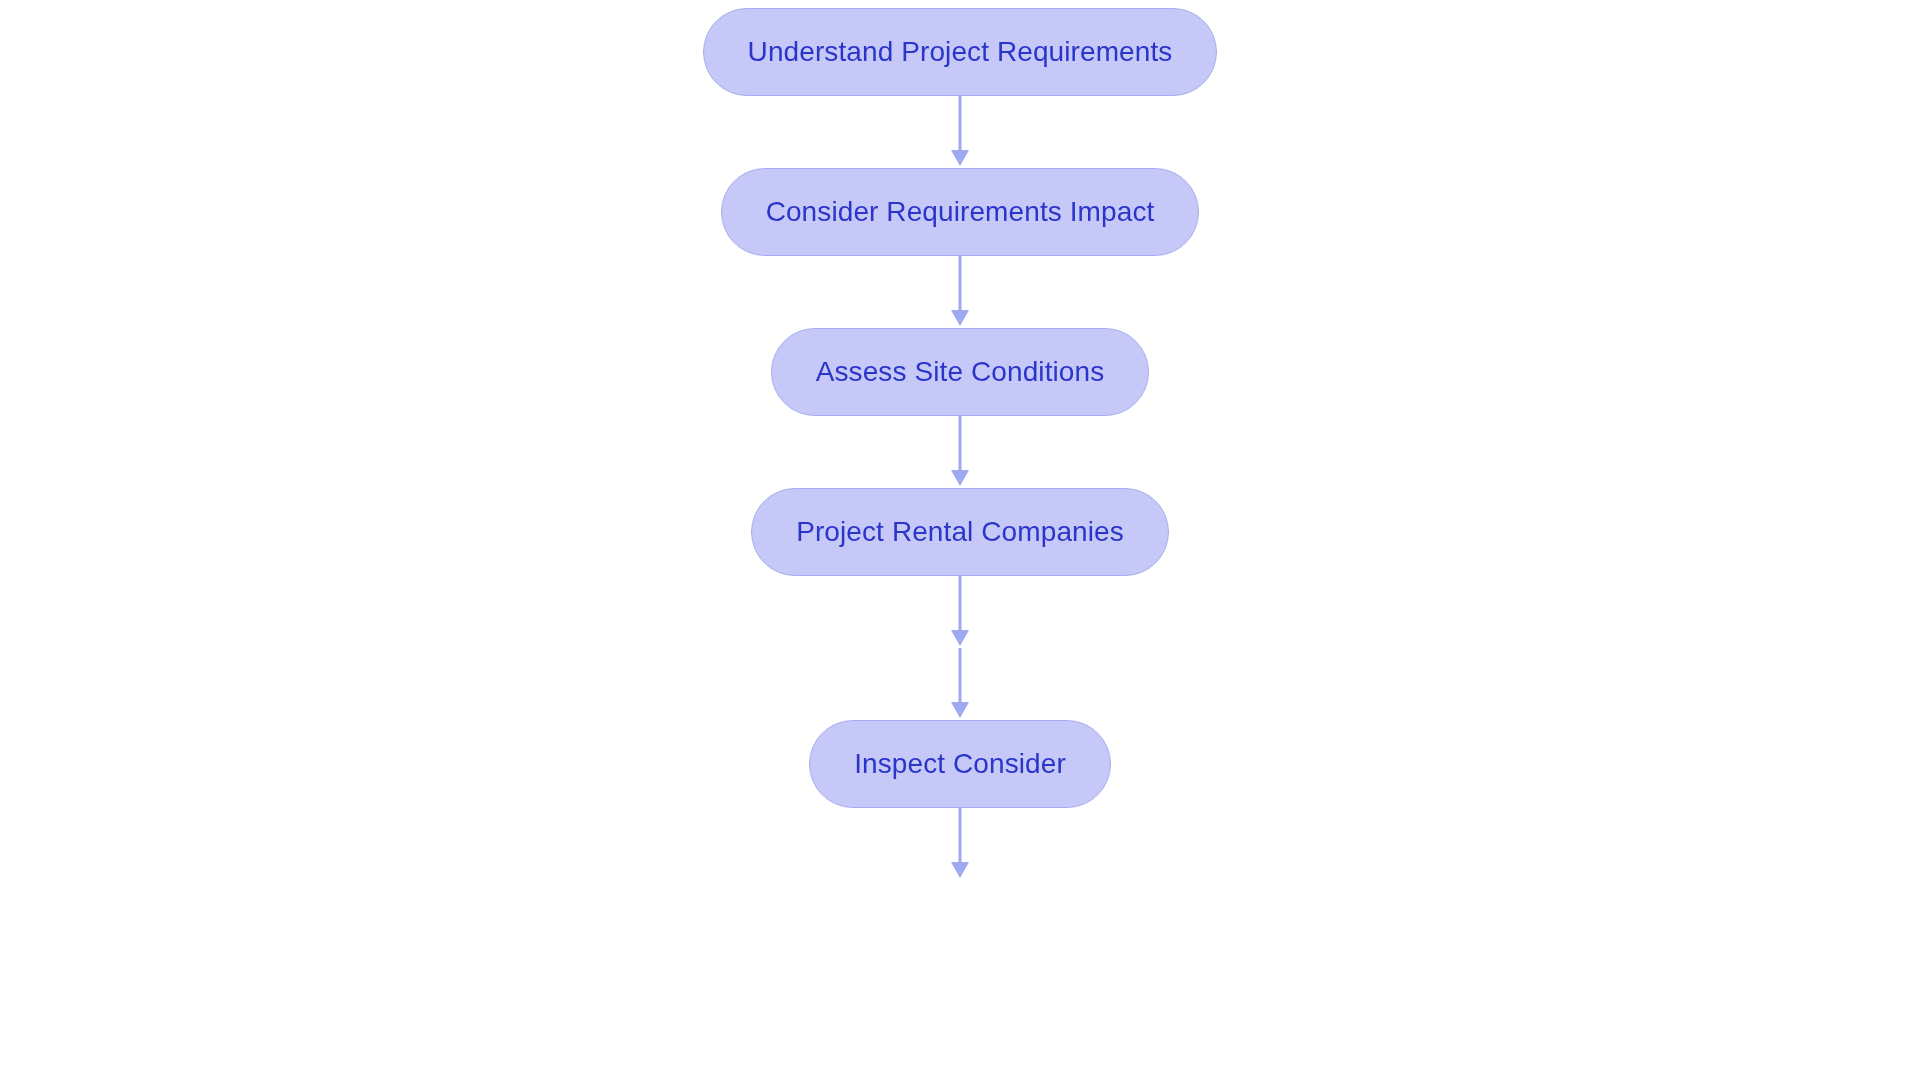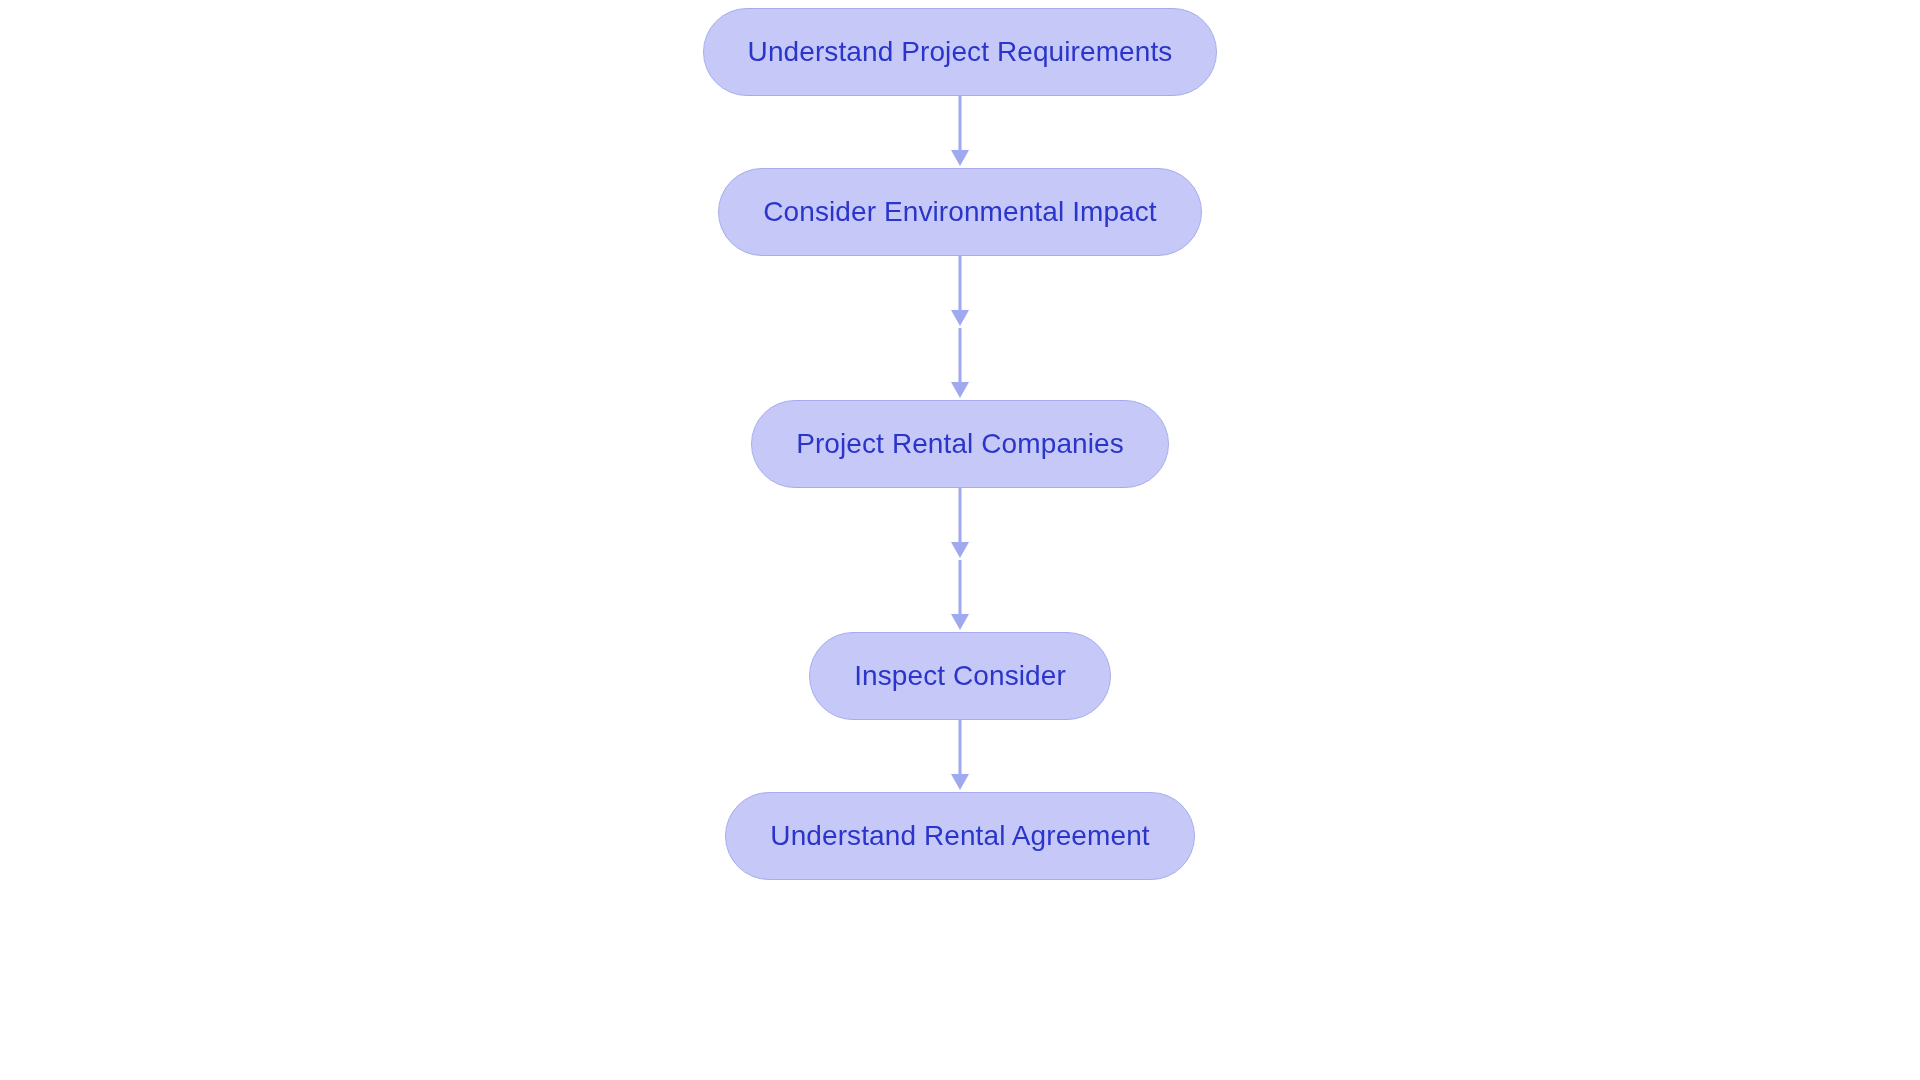--- a/index.html
+++ b/index.html
@@ -97,28 +97,31 @@
     <div class="flow-node">
       <span class="flow-node-label">Understand Project Requirements</span>
     </div>
 
     <div class="flow-connector">
       <div class="connector-line"></div>
       <div class="connector-arrowhead"></div>
     </div>
 
     <div class="flow-node">
-      <span class="flow-node-label">Consider Environmental Impact</span>
+      <span class="flow-node-label">Consider Requirements Impact</span>
     </div>
 
     <div class="flow-connector">
       <div class="connector-line"></div>
       <div class="connector-arrowhead"></div>
     </div>
 
+    <div class="flow-node">
+      <span class="flow-node-label">Assess Site Conditions</span>
+    </div>
 
     <div class="flow-connector">
       <div class="connector-line"></div>
       <div class="connector-arrowhead"></div>
     </div>
 
     <div class="flow-node">
       <span class="flow-node-label">Project Rental Companies</span>
     </div>
 
@@ -135,18 +138,15 @@
 
     <div class="flow-node">
       <span class="flow-node-label">Inspect Consider</span>
     </div>
 
     <div class="flow-connector">
       <div class="connector-line"></div>
       <div class="connector-arrowhead"></div>
     </div>
 
-    <div class="flow-node">
-      <span class="flow-node-label">Understand Rental Agreement</span>
-    </div>
 
   </div>
 </div>
 
 </body></html>

